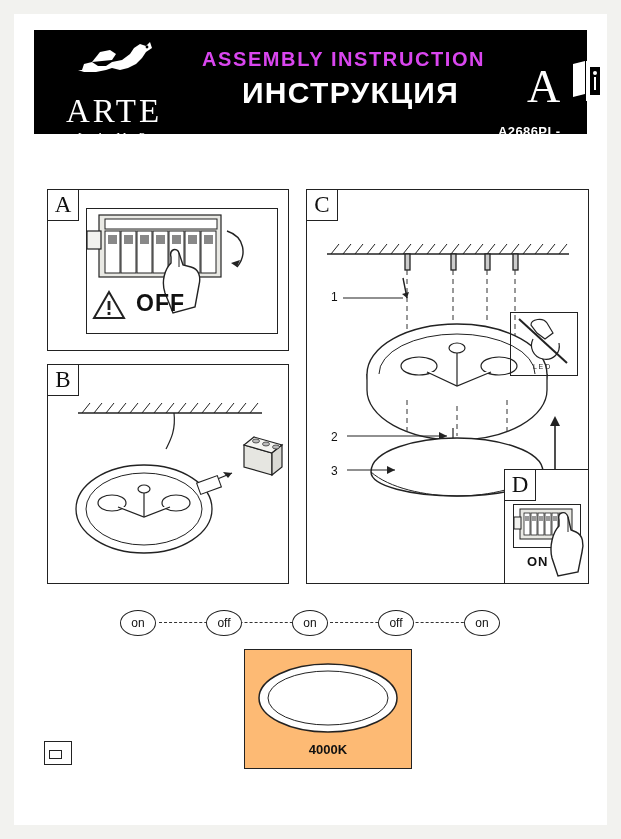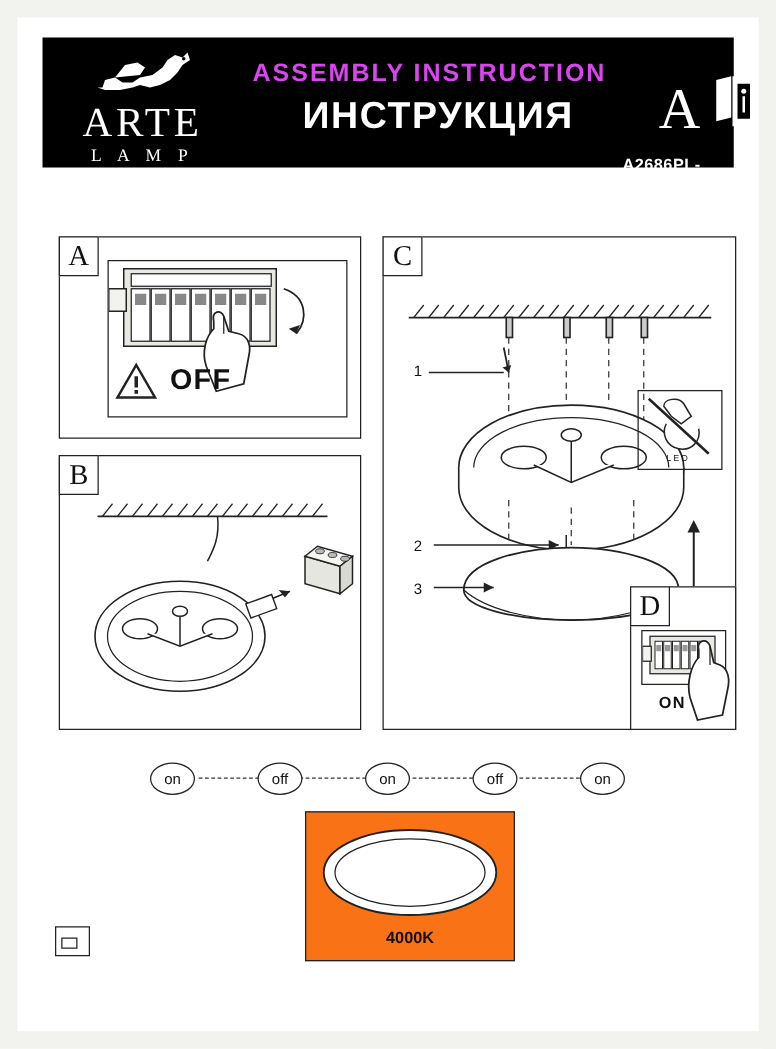--- a/index.html
+++ b/index.html
@@ -19,25 +19,25 @@
     position:absolute;left:20px;top:16px;width:553px;height:104px;
     background:#000000;
   }
   .logo{
     position:absolute;left:14px;top:8px;width:132px;height:92px;
     color:#ffffff;text-align:center;
   }
   .logo .word{
     font-family:"Liberation Serif", serif;
     font-size:33px;letter-spacing:3px;font-weight:400;
-    margin-top:44px;line-height:34px;
+    margin-top:56px;line-height:34px;
   }
   .logo .sub{
     font-family:"Liberation Serif", serif;
-    font-size:14px;letter-spacing:5px;margin-top:2px;
+    font-size:11px;letter-spacing:5px;margin-top:2px;
   }
   .logo .gryph{position:absolute;left:24px;top:2px;}
   .hdr-title{
     position:absolute;left:168px;top:18px;color:#d946ef;
     font-size:20px;letter-spacing:1.6px;font-weight:bold;
   }
   .hdr-title2{
     position:absolute;left:168px;top:46px;color:#ffffff;
     font-size:30px;letter-spacing:1.3px;font-weight:bold;margin-left:40px;
   }
@@ -77,21 +77,21 @@
     position:absolute;width:34px;height:24px;border:1.3px solid #222;
     border-radius:50%;background:#fff;
     display:flex;align-items:center;justify-content:center;
     font-size:12px;color:#111;
   }
   .dashline{
     position:absolute;height:0;border-top:1.2px dashed #333;
   }
   .bulbbox{
     position:absolute;left:230px;top:635px;width:166px;height:118px;
-    border:1.2px solid #222;background:#f97316;
+    border:1.2px solid #222;background:#fdba74;
   }
   .kelvin{
     position:absolute;left:0;top:92px;width:166px;text-align:center;
     font-size:13px;font-weight:bold;color:#111;
   }
   .foot-icon{
     position:absolute;left:30px;top:727px;width:26px;height:22px;
     border:1.3px solid #222;background:#fff;
   }
   .foot-icon:after{

